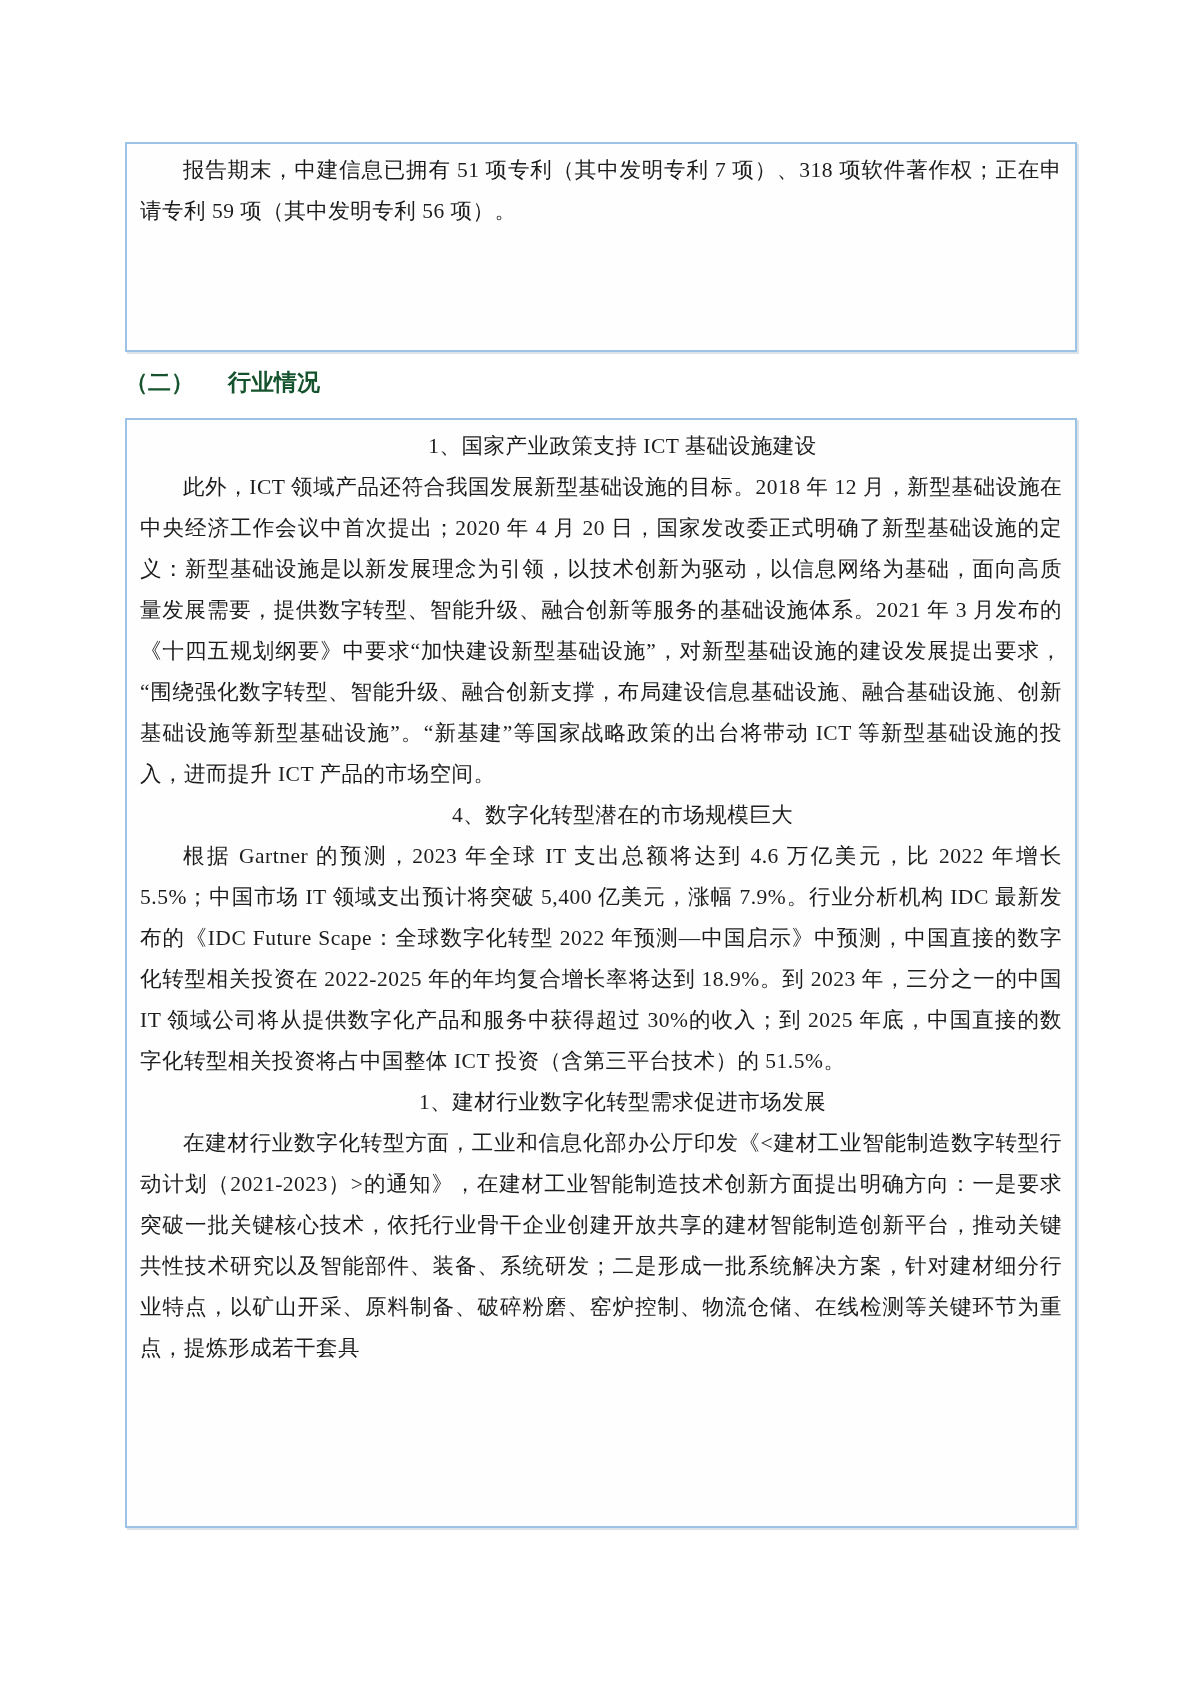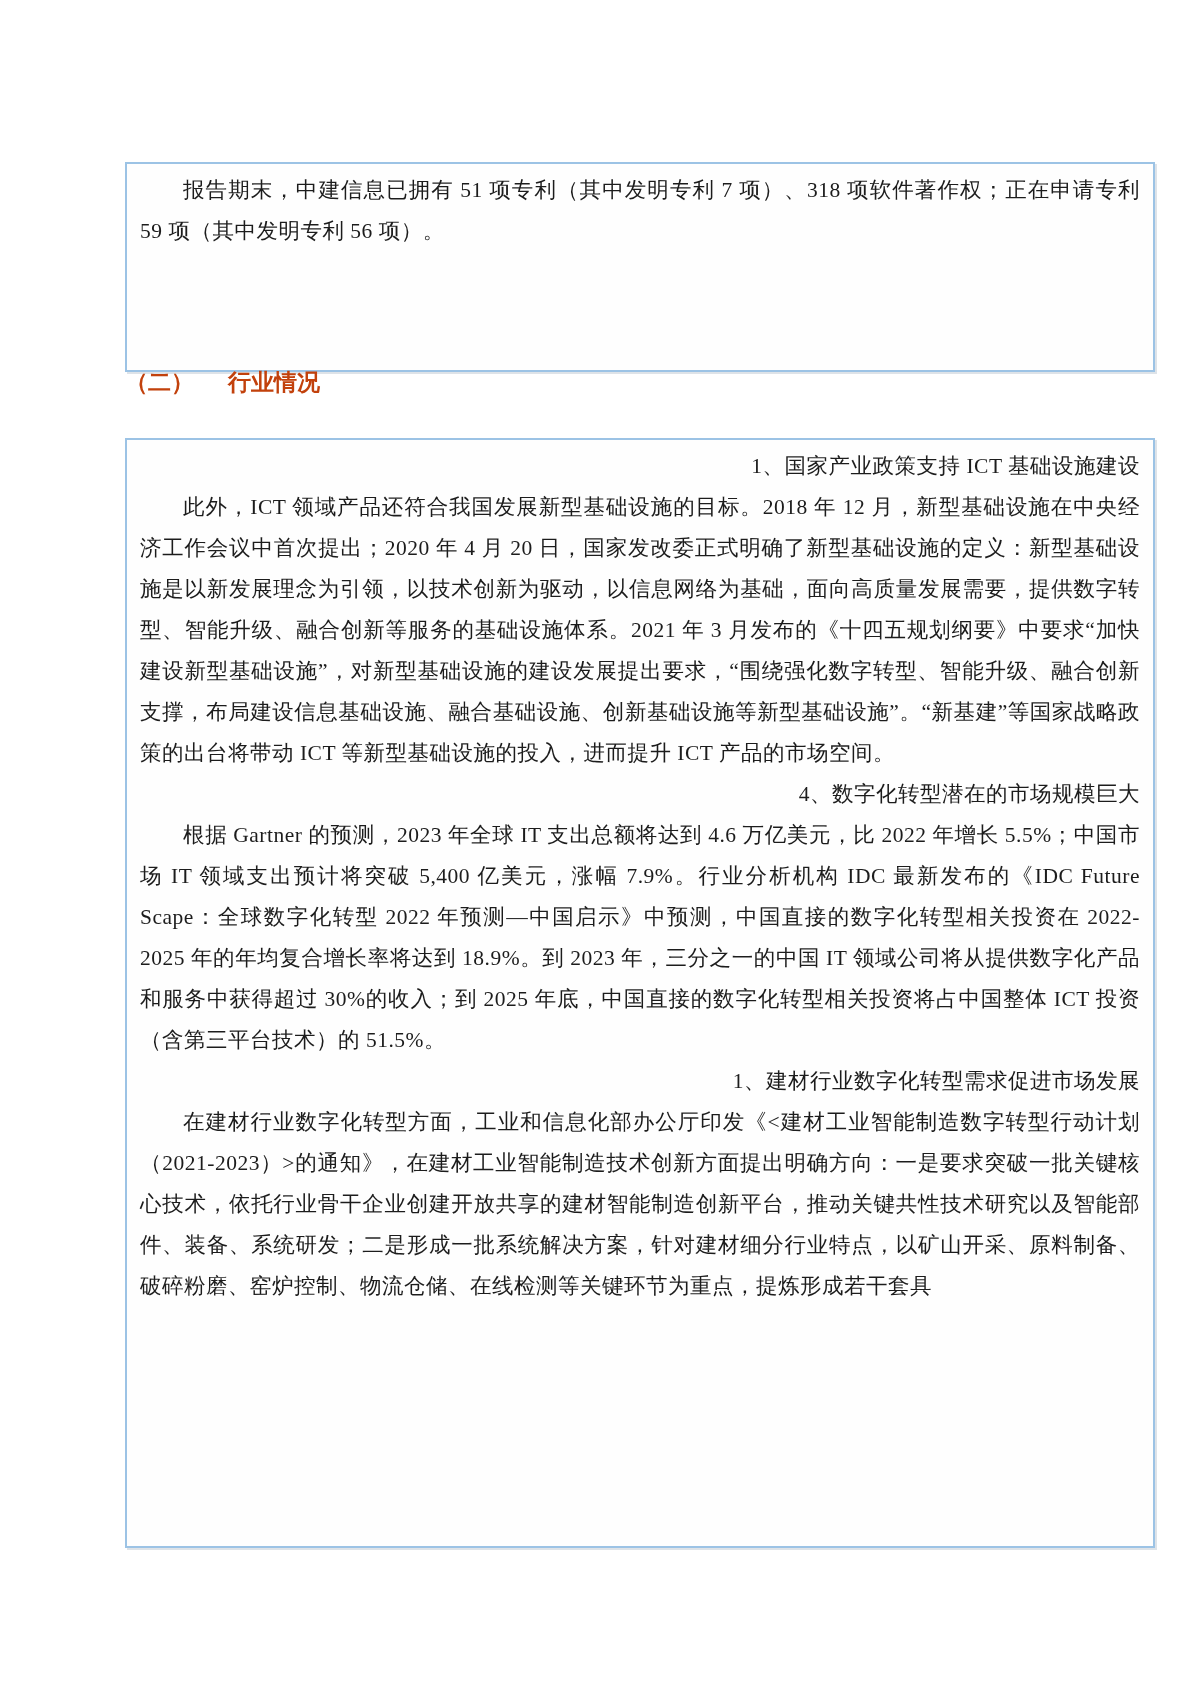--- a/index.html
+++ b/index.html
@@ -12,56 +12,55 @@
     width: 1200px;
     height: 1697px;
     background: #ffffff;
     font-family: "Liberation Serif", "DejaVu Serif", serif;
     color: #1c1c1c;
     overflow: hidden;
   }
   .text-box {
     position: absolute;
     left: 125px;
-    width: 1030px;
+    width: 952px;
     box-sizing: border-box;
     border: 2px solid #9cc3e5;
     background: #fefefe;
     box-shadow: 2px 2px 0 rgba(160, 175, 190, 0.35);
     padding: 6px 13px 8px 13px;
-    margin-top: 20px;
   }
   .box-1 {
     top: 142px;
     min-height: 210px;
   }
   .box-2 {
     top: 418px;
     min-height: 1110px;
   }
   .para, .subheading {
     margin: 0;
     font-size: 21.5px;
     line-height: 41px;
     text-indent: 2em;
     text-align: justify;
     letter-spacing: 0.5px;
   }
   .subheading {
-    text-align: right;
+    text-align: center;
   }
   .section-heading {
     position: absolute;
     left: 125px;
     top: 366px;
     margin: 0;
     font-size: 23px;
     line-height: 34px;
     font-weight: bold;
-    color: #c2410c;
+    color: #14532d;
   }
   .section-heading .heading-number {
     margin-right: 34px;
   }
 </style>
 </head>
 <body>
 
 <div class="page">
 

